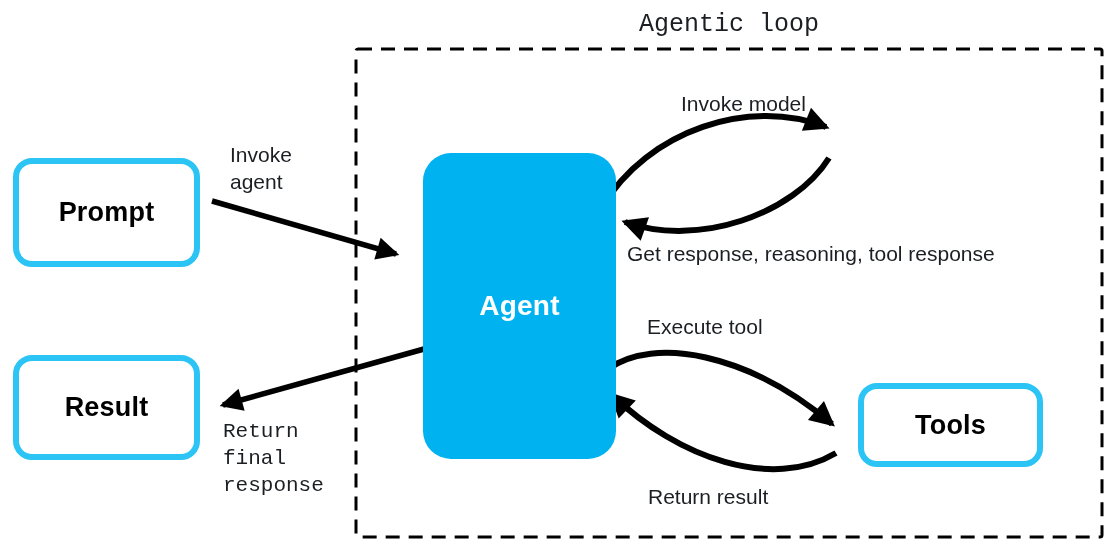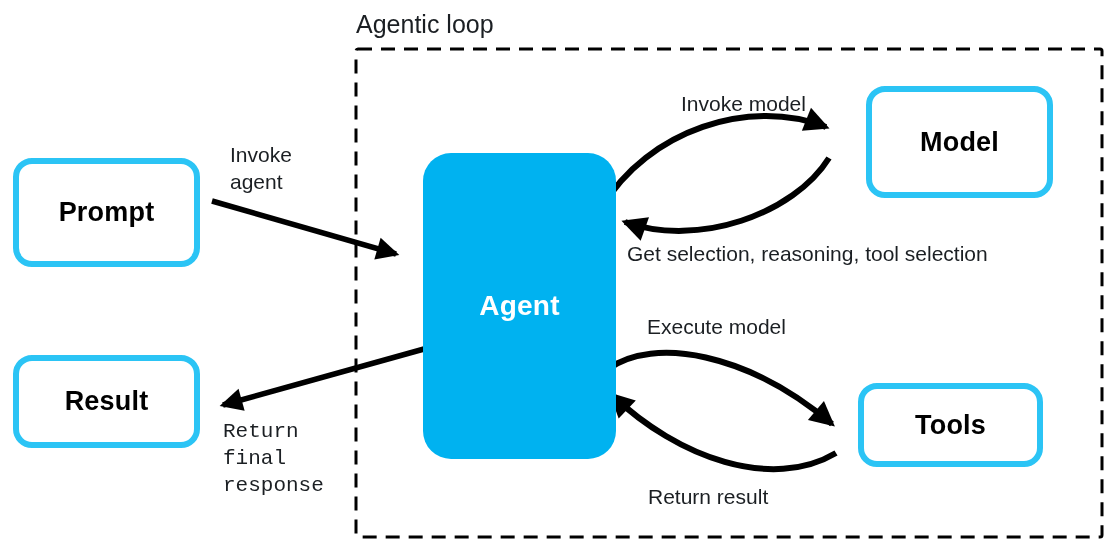--- a/index.html
+++ b/index.html
@@ -32,32 +32,33 @@
   .node{
     position:absolute;z-index:2;
     background:#ffffff;
     border:6px solid var(--node-border);
     border-radius:19px;
     display:flex;align-items:center;justify-content:center;
     font-weight:700;font-size:27px;color:var(--node-text);
     letter-spacing:0.2px;
   }
   .node.prompt{left:13px;top:158px;width:187px;height:109px;}
-  .node.result{left:13px;top:355px;width:187px;height:93px;}
+  .node.result{left:13px;top:355px;width:187px;height:105px;}
   .node.model{left:866px;top:86px;width:187px;height:112px;}
   .node.tools{left:858px;top:383px;width:185px;height:84px;}
   .node.agent{
     left:423px;top:153px;width:193px;height:306px;
     background:var(--node-fill);border:none;border-radius:28px;
     color:var(--agent-text);font-size:28px;
   }
   .diagram-title{
     position:absolute;z-index:2;
     left:356px;top:10px;width:746px;
-    font-size:25px;color:var(--label-text);
+    text-align:center;
+    font-size:25px;color:var(--label-text);font-family:Liberation Mono, monospace;
   }
   .edge-label{
     position:absolute;z-index:2;
     font-size:21px;color:var(--label-text);line-height:1.28;
   }
   .edge-label.invoke-agent{left:230px;top:142px;width:100px;}
   .edge-label.return-final{left:223px;top:419px;width:105px;font-family:Liberation Mono, monospace;}
   .edge-label.invoke-model{left:651px;top:91px;white-space:nowrap;margin-left:30px;}
   .edge-label.get-response{left:627px;top:241px;white-space:nowrap;}
   .edge-label.execute-tool{left:647px;top:314px;white-space:nowrap;}
@@ -86,29 +87,28 @@
   </svg>
 
   <div class="diagram-title">Agentic loop</div>
 
   <div class="node prompt">Prompt</div>
 
   <div class="node result">Result</div>
 
   <div class="node agent">Agent</div>
 
-  <div class="node model">Model</div>
 
   <div class="node tools">Tools</div>
 
   <div class="edge-label invoke-agent">Invoke agent</div>
 
   <div class="edge-label return-final">Return final response</div>
 
   <div class="edge-label invoke-model">Invoke model</div>
 
-  <div class="edge-label get-response">Get selection, reasoning, tool selection</div>
+  <div class="edge-label get-response">Get response, reasoning, tool response</div>
 
-  <div class="edge-label execute-tool">Execute model</div>
+  <div class="edge-label execute-tool">Execute tool</div>
 
   <div class="edge-label return-result">Return result</div>
 
 </div>
 
 </body></html>

